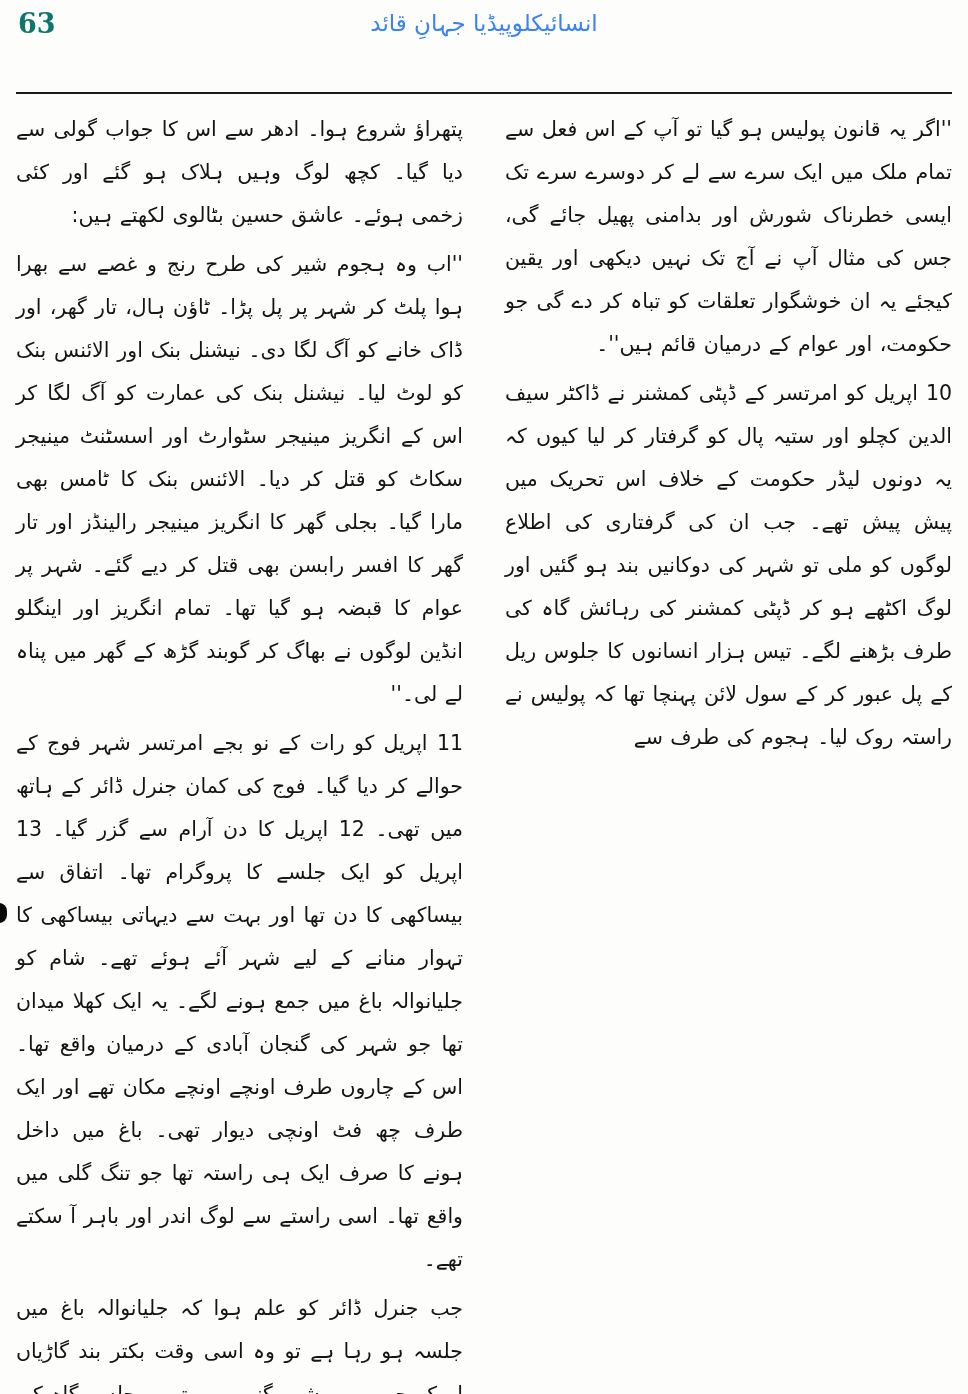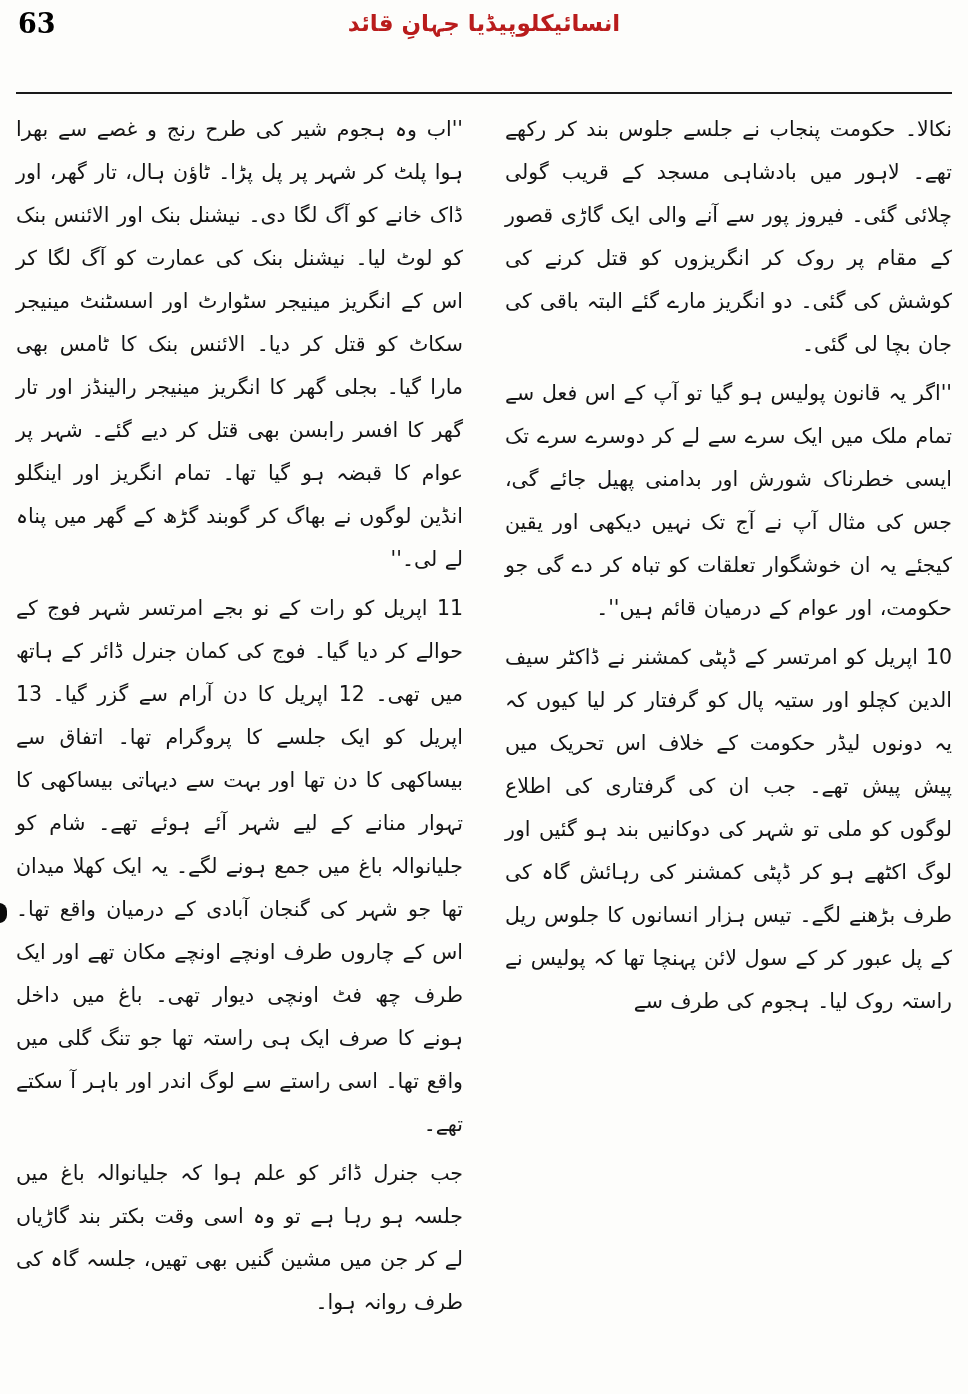--- a/index.html
+++ b/index.html
@@ -25,31 +25,31 @@
     direction: ltr;
     height: 40px;
   }
   .page-number {
     position: absolute;
     left: 2px;
     top: 0;
     font-family: "DejaVu Serif", serif;
     font-weight: bold;
     font-size: 27px;
-    color: #000000;
+    color: #0f766e;
   }
   .book-title {
     position: absolute;
     left: 50%;
     transform: translateX(-50%);
     top: 2px;
     direction: rtl;
-    font-weight: bold;
+    font-weight: normal;
     font-size: 23px;
-    color: #b91c1c;
+    color: #3b82f6;
     white-space: nowrap;
   }
   .header-rule {
     border: none;
     border-top: 2.5px solid #1a1a1a;
     margin: 44px 0 0 0;
   }
   
   .columns {
     direction: rtl;
@@ -92,26 +92,26 @@
   <div class="page-header">
     <div class="page-number">63</div>
     <div class="book-title">انسائیکلوپیڈیا جہانِ قائد</div>
   </div>
 
   <hr class="header-rule">
 
   <div class="columns">
 
     <div class="col">
-      <p>نکالا۔ حکومت پنجاب نے جلسے جلوس بند کر رکھے تھے۔ لاہور میں بادشاہی مسجد کے قریب گولی چلائی گئی۔ فیروز پور سے آنے والی ایک گاڑی قصور کے مقام پر روک کر انگریزوں کو قتل کرنے کی کوشش کی گئی۔ دو انگریز مارے گئے البتہ باقی کی جان بچا لی گئی۔</p>
       <p class="quote">''اگر یہ قانون پولیس ہو گیا تو آپ کے اس فعل سے تمام ملک میں ایک سرے سے لے کر دوسرے سرے تک ایسی خطرناک شورش اور بدامنی پھیل جائے گی، جس کی مثال آپ نے آج تک نہیں دیکھی اور یقین کیجئے یہ ان خوشگوار تعلقات کو تباہ کر دے گی جو حکومت، اور عوام کے درمیان قائم ہیں''۔</p>
       <p>10 اپریل کو امرتسر کے ڈپٹی کمشنر نے ڈاکٹر سیف الدین کچلو اور ستیہ پال کو گرفتار کر لیا کیوں کہ یہ دونوں لیڈر حکومت کے خلاف اس تحریک میں پیش پیش تھے۔ جب ان کی گرفتاری کی اطلاع لوگوں کو ملی تو شہر کی دوکانیں بند ہو گئیں اور لوگ اکٹھے ہو کر ڈپٹی کمشنر کی رہائش گاہ کی طرف بڑھنے لگے۔ تیس ہزار انسانوں کا جلوس ریل کے پل عبور کر کے سول لائن پہنچا تھا کہ پولیس نے راستہ روک لیا۔ ہجوم کی طرف سے</p>
     </div>
 
     <div class="col">
+      <p>پتھراؤ شروع ہوا۔ ادھر سے اس کا جواب گولی سے دیا گیا۔ کچھ لوگ وہیں ہلاک ہو گئے اور کئی زخمی ہوئے۔ عاشق حسین بٹالوی لکھتے ہیں:</p>
       <p class="quote">''اب وہ ہجوم شیر کی طرح رنج و غصے سے بھرا ہوا پلٹ کر شہر پر پل پڑا۔ ٹاؤن ہال، تار گھر، اور ڈاک خانے کو آگ لگا دی۔ نیشنل بنک اور الائنس بنک کو لوٹ لیا۔ نیشنل بنک کی عمارت کو آگ لگا کر اس کے انگریز مینیجر سٹوارٹ اور اسسٹنٹ مینیجر سکاٹ کو قتل کر دیا۔ الائنس بنک کا ٹامس بھی مارا گیا۔ بجلی گھر کا انگریز مینیجر رالینڈز اور تار گھر کا افسر رابسن بھی قتل کر دیے گئے۔ شہر پر عوام کا قبضہ ہو گیا تھا۔ تمام انگریز اور اینگلو انڈین لوگوں نے بھاگ کر گوبند گڑھ کے گھر میں پناہ لے لی۔''</p>
       <p>11 اپریل کو رات کے نو بجے امرتسر شہر فوج کے حوالے کر دیا گیا۔ فوج کی کمان جنرل ڈائر کے ہاتھ میں تھی۔ 12 اپریل کا دن آرام سے گزر گیا۔ 13 اپریل کو ایک جلسے کا پروگرام تھا۔ اتفاق سے بیساکھی کا دن تھا اور بہت سے دیہاتی بیساکھی کا تہوار منانے کے لیے شہر آئے ہوئے تھے۔ شام کو جلیانوالہ باغ میں جمع ہونے لگے۔ یہ ایک کھلا میدان تھا جو شہر کی گنجان آبادی کے درمیان واقع تھا۔ اس کے چاروں طرف اونچے اونچے مکان تھے اور ایک طرف چھ فٹ اونچی دیوار تھی۔ باغ میں داخل ہونے کا صرف ایک ہی راستہ تھا جو تنگ گلی میں واقع تھا۔ اسی راستے سے لوگ اندر اور باہر آ سکتے تھے۔</p>
       <p>جب جنرل ڈائر کو علم ہوا کہ جلیانوالہ باغ میں جلسہ ہو رہا ہے تو وہ اسی وقت بکتر بند گاڑیاں لے کر جن میں مشین گنیں بھی تھیں، جلسہ گاہ کی طرف روانہ ہوا۔</p>
     </div>
 
   </div>
 
   <div class="scan-artifact"></div>
 
 </div>

